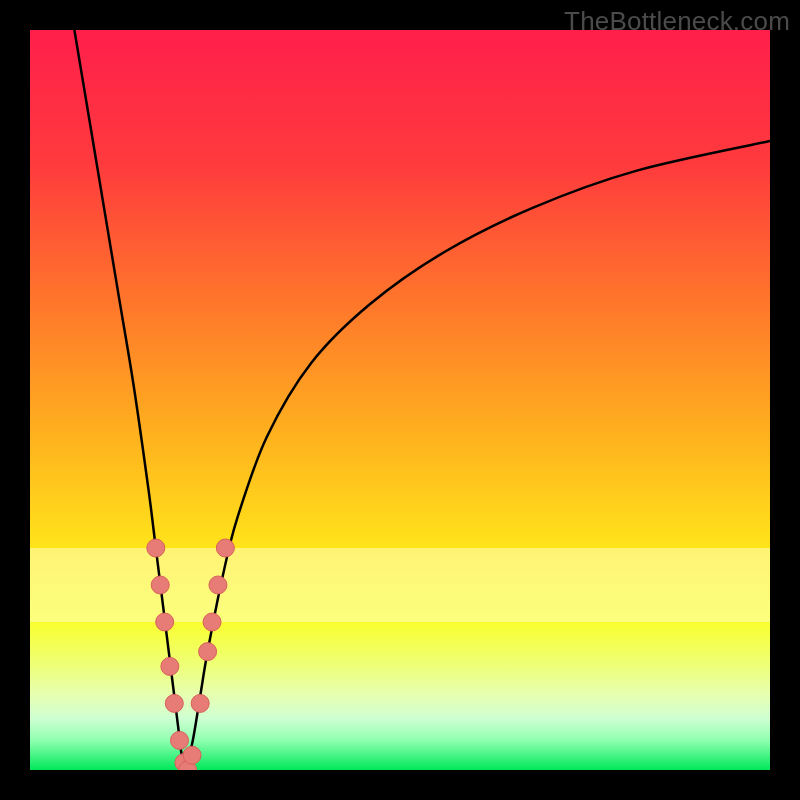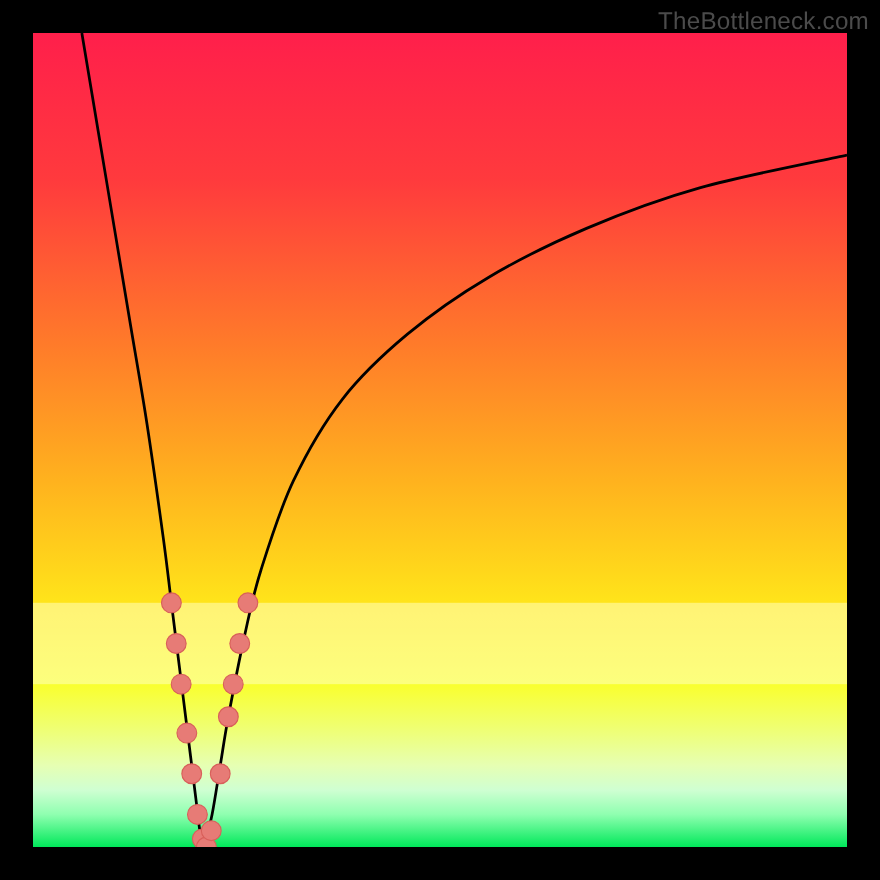--- a/index.html
+++ b/index.html
@@ -23,21 +23,21 @@
     left: 30px;
     top: 30px;
     width: 740px;
     height: 740px;
   }
   .attribution {
     position: absolute;
     top: 6px;
     right: 10px;
     color: #4b4b4b;
-    font-size: 22px;
+    font-size: 26px;
     font-weight: 500;
     letter-spacing: 0.2px;
   }
   svg { display: block; }
 </style>
 </head>
 <body>
 
 <div class="frame">
 

